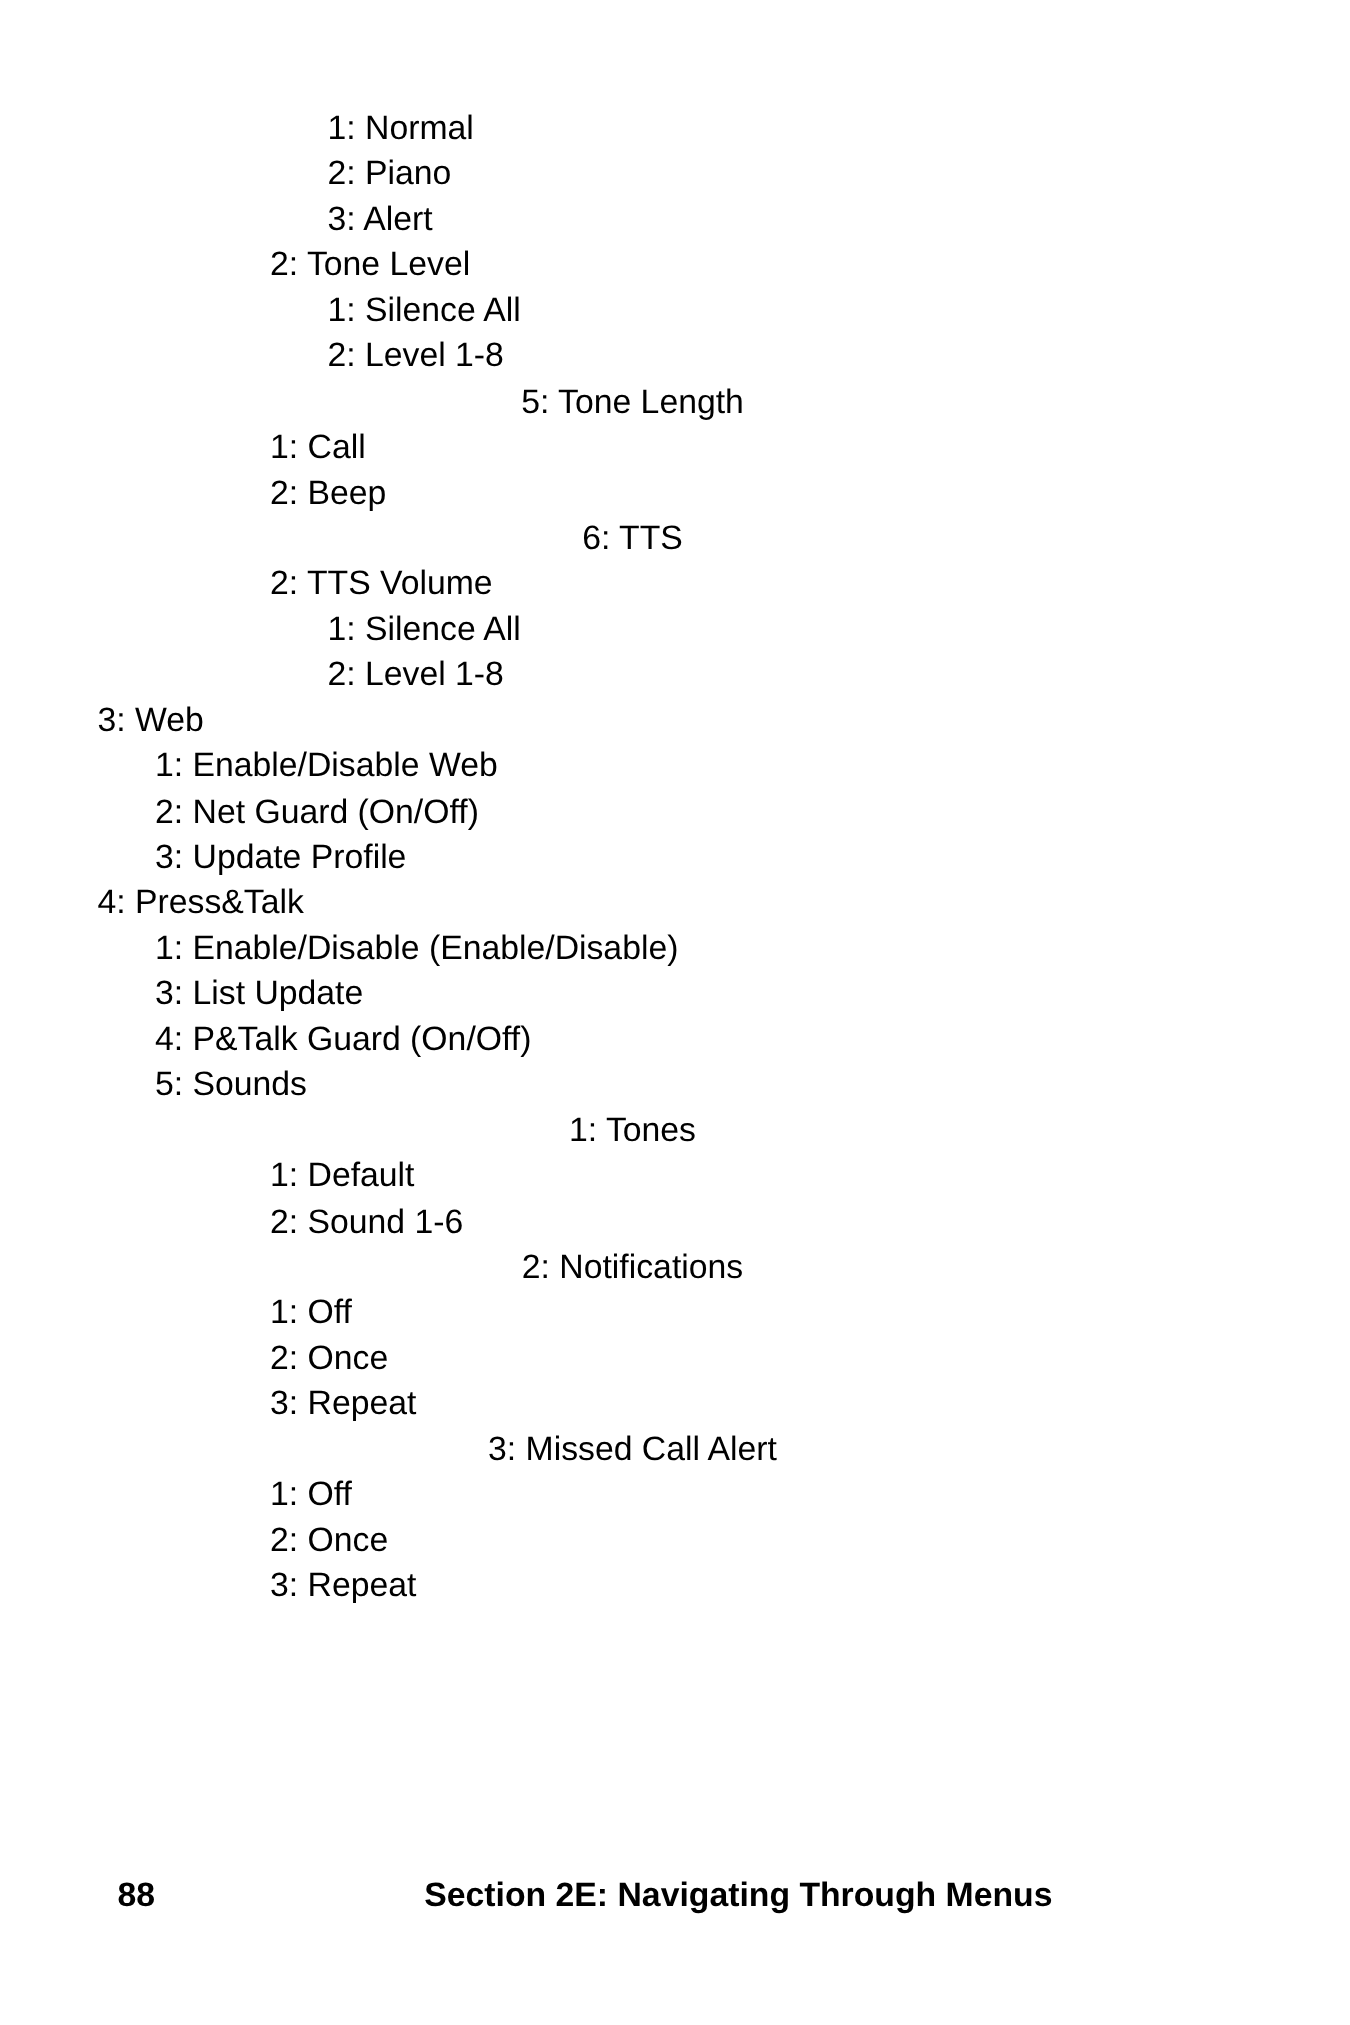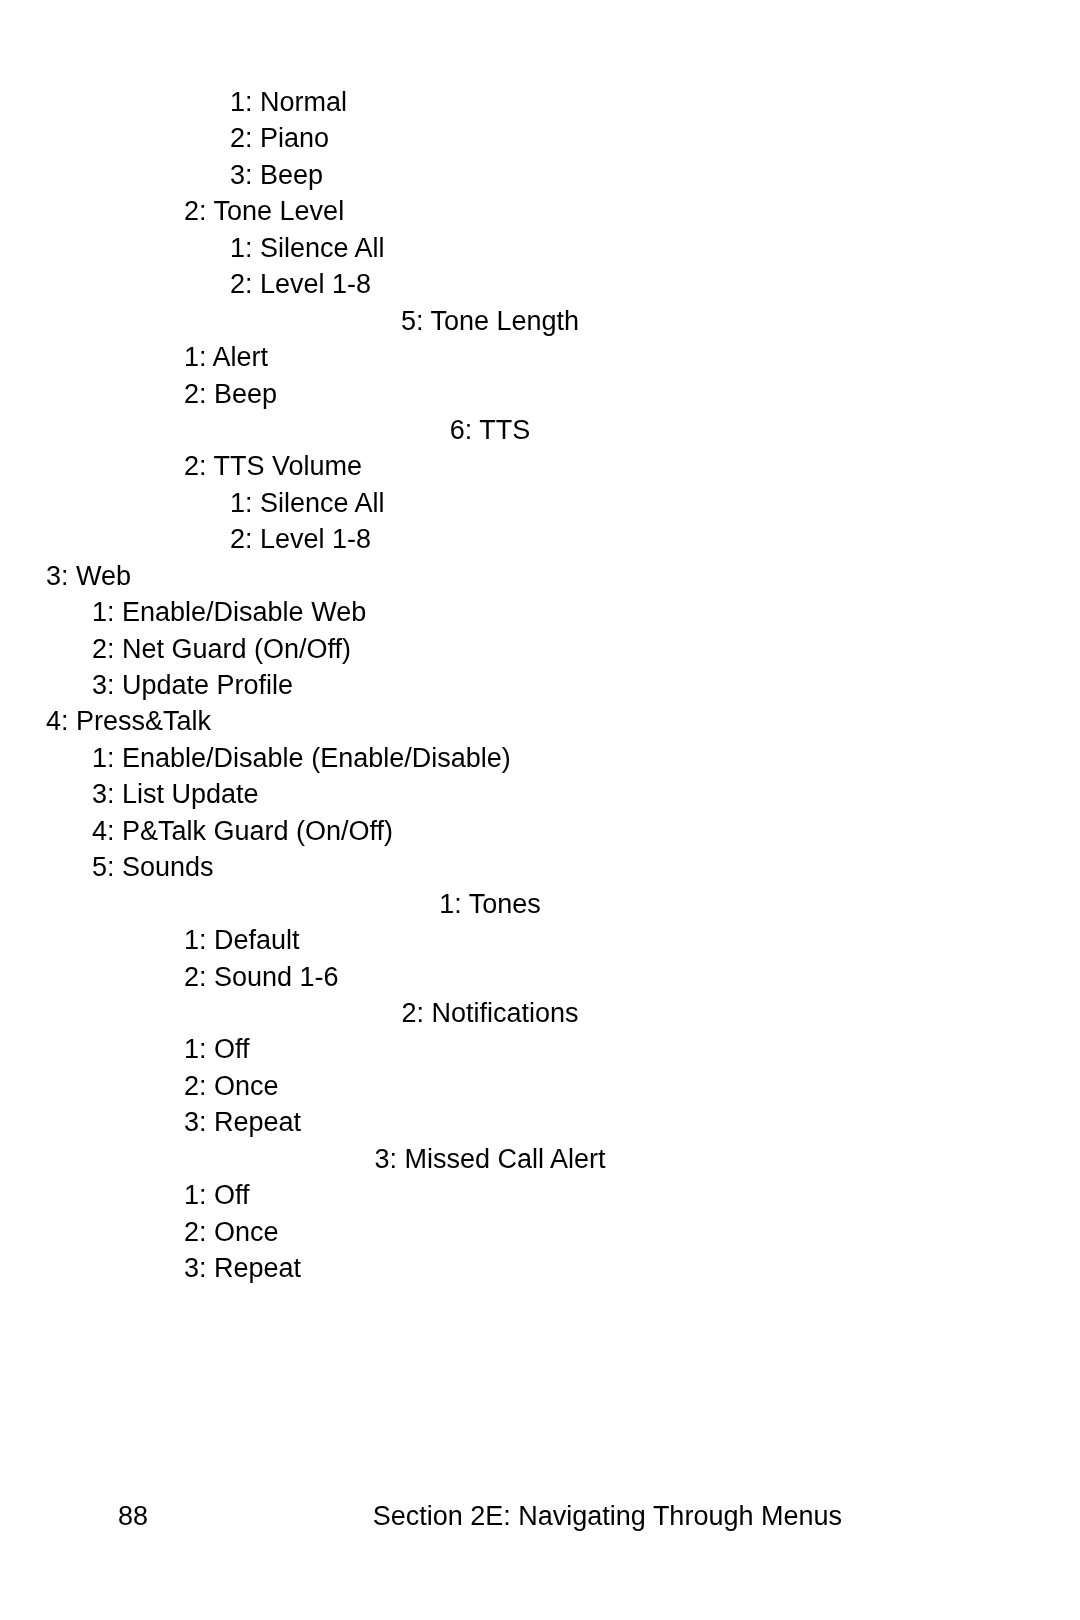--- a/index.html
+++ b/index.html
@@ -9,54 +9,53 @@
     font-family: "Myriad Pro", "Segoe UI", "Helvetica Neue", Arial, sans-serif;
     font-size: 27px;
     color: #000;
     line-height: 1.35;
   }
   .page {
     position: relative;
     width: 936px;
     height: 1620px;
     box-sizing: border-box;
-    padding: 84px 94px 0 46px;
+    padding: 84px 94px 0 78px;
   }
   .line {
     white-space: pre;
   }
   .l0 { padding-left: 0px; }
   .l1 { padding-left: 46px; }
   .l2 { padding-left: 92px; text-align: center; }
   .l3 { padding-left: 138px; }
   .l4 { padding-left: 184px; }
   .footer {
     position: absolute;
     bottom: 86px;
     left: 94px;
     right: 94px;
     display: flex;
     justify-content: space-between;
-    font-weight: 400;
-    margin-left: 24px;
+    font-weight: 700;
   }
 </style>
 </head>
 <body>
 
 <div class="page">
   <div id="content">
       <div class="line l4">1: Normal</div>
       <div class="line l4">2: Piano</div>
-      <div class="line l4">3: Beep</div>
+      <div class="line l4">3: Alert</div>
       <div class="line l3">2: Tone Level</div>
       <div class="line l4">1: Silence All</div>
       <div class="line l4">2: Level 1-8</div>
       <div class="line l2">5: Tone Length</div>
-      <div class="line l3">1: Alert</div>
+      <div class="line l3">1: Call</div>
       <div class="line l3">2: Beep</div>
       <div class="line l2">6: TTS</div>
       <div class="line l3">2: TTS Volume</div>
       <div class="line l4">1: Silence All</div>
       <div class="line l4">2: Level 1-8</div>
       <div class="line l0">3: Web</div>
       <div class="line l1">1: Enable/Disable Web</div>
       <div class="line l1">2: Net Guard (On/Off)</div>
       <div class="line l1">3: Update Profile</div>
       <div class="line l0">4: Press&amp;Talk</div>

